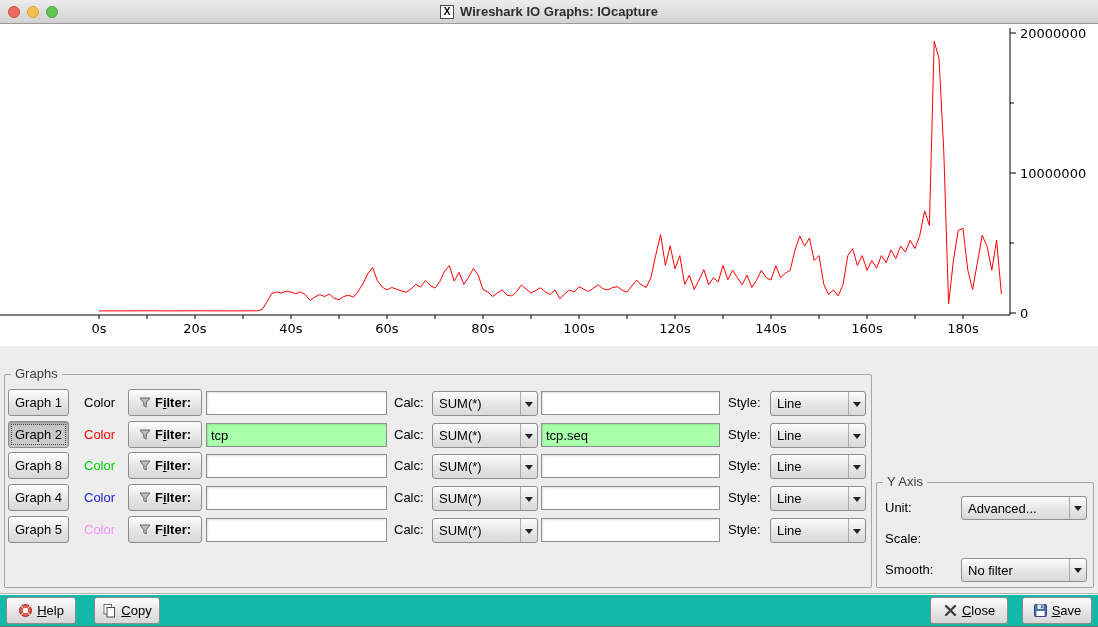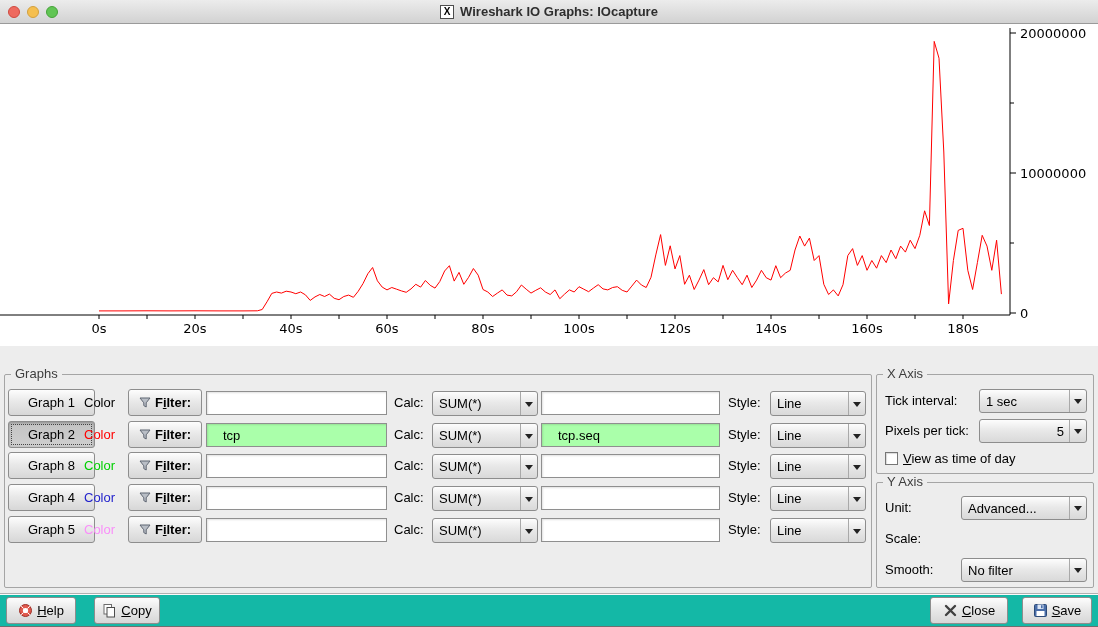--- a/index.html
+++ b/index.html
@@ -41,27 +41,27 @@
   .fs-graphs { left:4px; top:28px; width:868px; height:214px; }
   .fs-x { left:876px; top:28px; width:218px; height:100px; }
   .fs-y { left:876px; top:136px; width:218px; height:106px;text-align:center; }
 
   .grow { position:absolute; left:0; top:0; width:872px; height:28px; }
   .btn { position:absolute; height:27px; border:1px solid #8d8d8d; border-radius:3px;
     background:linear-gradient(#fdfdfd,#e9e9e9 45%,#d7d7d7); font-family:inherit; font-size:13px;
     color:#000; display:flex; align-items:center; justify-content:center; gap:4px; cursor:default; }
   .btn.active { background:linear-gradient(#c3c3c3,#cfcfcf); box-shadow:inset 0 1px 3px rgba(0,0,0,.28);
     outline:1px dotted #444; outline-offset:-4px; }
-  .gbtn { left:8px; top:0; width:87px; }
+  .gbtn { left:8px; top:0; width:61px; }
   .clabel { position:absolute; left:84px; top:0; width:42px; line-height:27px; }
   .fbtn { left:128px; top:0; width:74px;font-weight:bold; }
   .funnel { width:12px; height:12px; }
   .mn { text-decoration:underline; }
   .txt { position:absolute; top:2px; height:24px; border:1px solid #8f8f8f; background:#fff;
-    font-family:inherit; font-size:13px; padding:0 16px; box-shadow:inset 1px 1px 2px rgba(0,0,0,.12); }
+    font-family:inherit; font-size:13px; padding:0 4px; box-shadow:inset 1px 1px 2px rgba(0,0,0,.12); }
   .ftxt { left:206px; width:181px; }
   .vtxt { left:541px; width:179px; }
   .lab { position:absolute; top:0; line-height:27px; }
   .calcl { left:394px; }
   .stylel { left:728px; }
   .combo { position:absolute; top:2px; height:25px; border:1px solid #8d8d8d; border-radius:3px;
     background:linear-gradient(#fdfdfd,#e9e9e9 45%,#d9d9d9); display:flex; align-items:stretch; }
   .calcc { left:432px; width:106px; }
   .stylec { left:770px; width:96px; }
   .cval { flex:1; display:flex; align-items:center; padding-left:6px; overflow:hidden; white-space:nowrap; }
@@ -261,35 +261,20 @@
           <span class="carr"></span>
       </div>
       <input class="txt vtxt" type="text" style="">
       <span class="lab stylel">Style:</span>
       <div class="combo stylec">
         <span class="cval">Line</span>
           <span class="carr"></span>
       </div>
     </div>
 
-    <div class="fs fs-x">
-      <span class="legend">X Axis</span>
-      <span class="fslabel" style="left:8px; top:14px;">Tick interval:</span>
-      <div class="combo fscombo" style="left:102px; top:14px; width:108px;">
-        <span class="cval">1 sec</span>
-          <span class="carr"></span>
-      </div>
-      <span class="fslabel" style="left:8px; top:44px;">Pixels per tick:</span>
-      <div class="combo fscombo num" style="left:102px; top:44px; width:108px;">
-        <span class="cval">5</span>
-          <span class="carr"></span>
-      </div>
-      <span class="checkbox" style="left:8px; top:77px;"></span>
-      <span class="checklabel" style="left:26px; top:75px;"><span class="mn">V</span><span>iew as time of day</span></span>
-    </div>
 
     <div class="fs fs-y">
       <span class="legend">Y Axis</span>
       <span class="fslabel" style="left:8px; top:13px;">Unit:</span>
       <div class="combo fscombo" style="left:84px; top:13px; width:126px;">
         <span class="cval">Advanced...</span>
           <span class="carr"></span>
       </div>
       <span class="fslabel" style="left:8px; top:44px;">Scale:</span>
       <span class="fslabel" style="left:8px; top:75px;">Smooth:</span>

